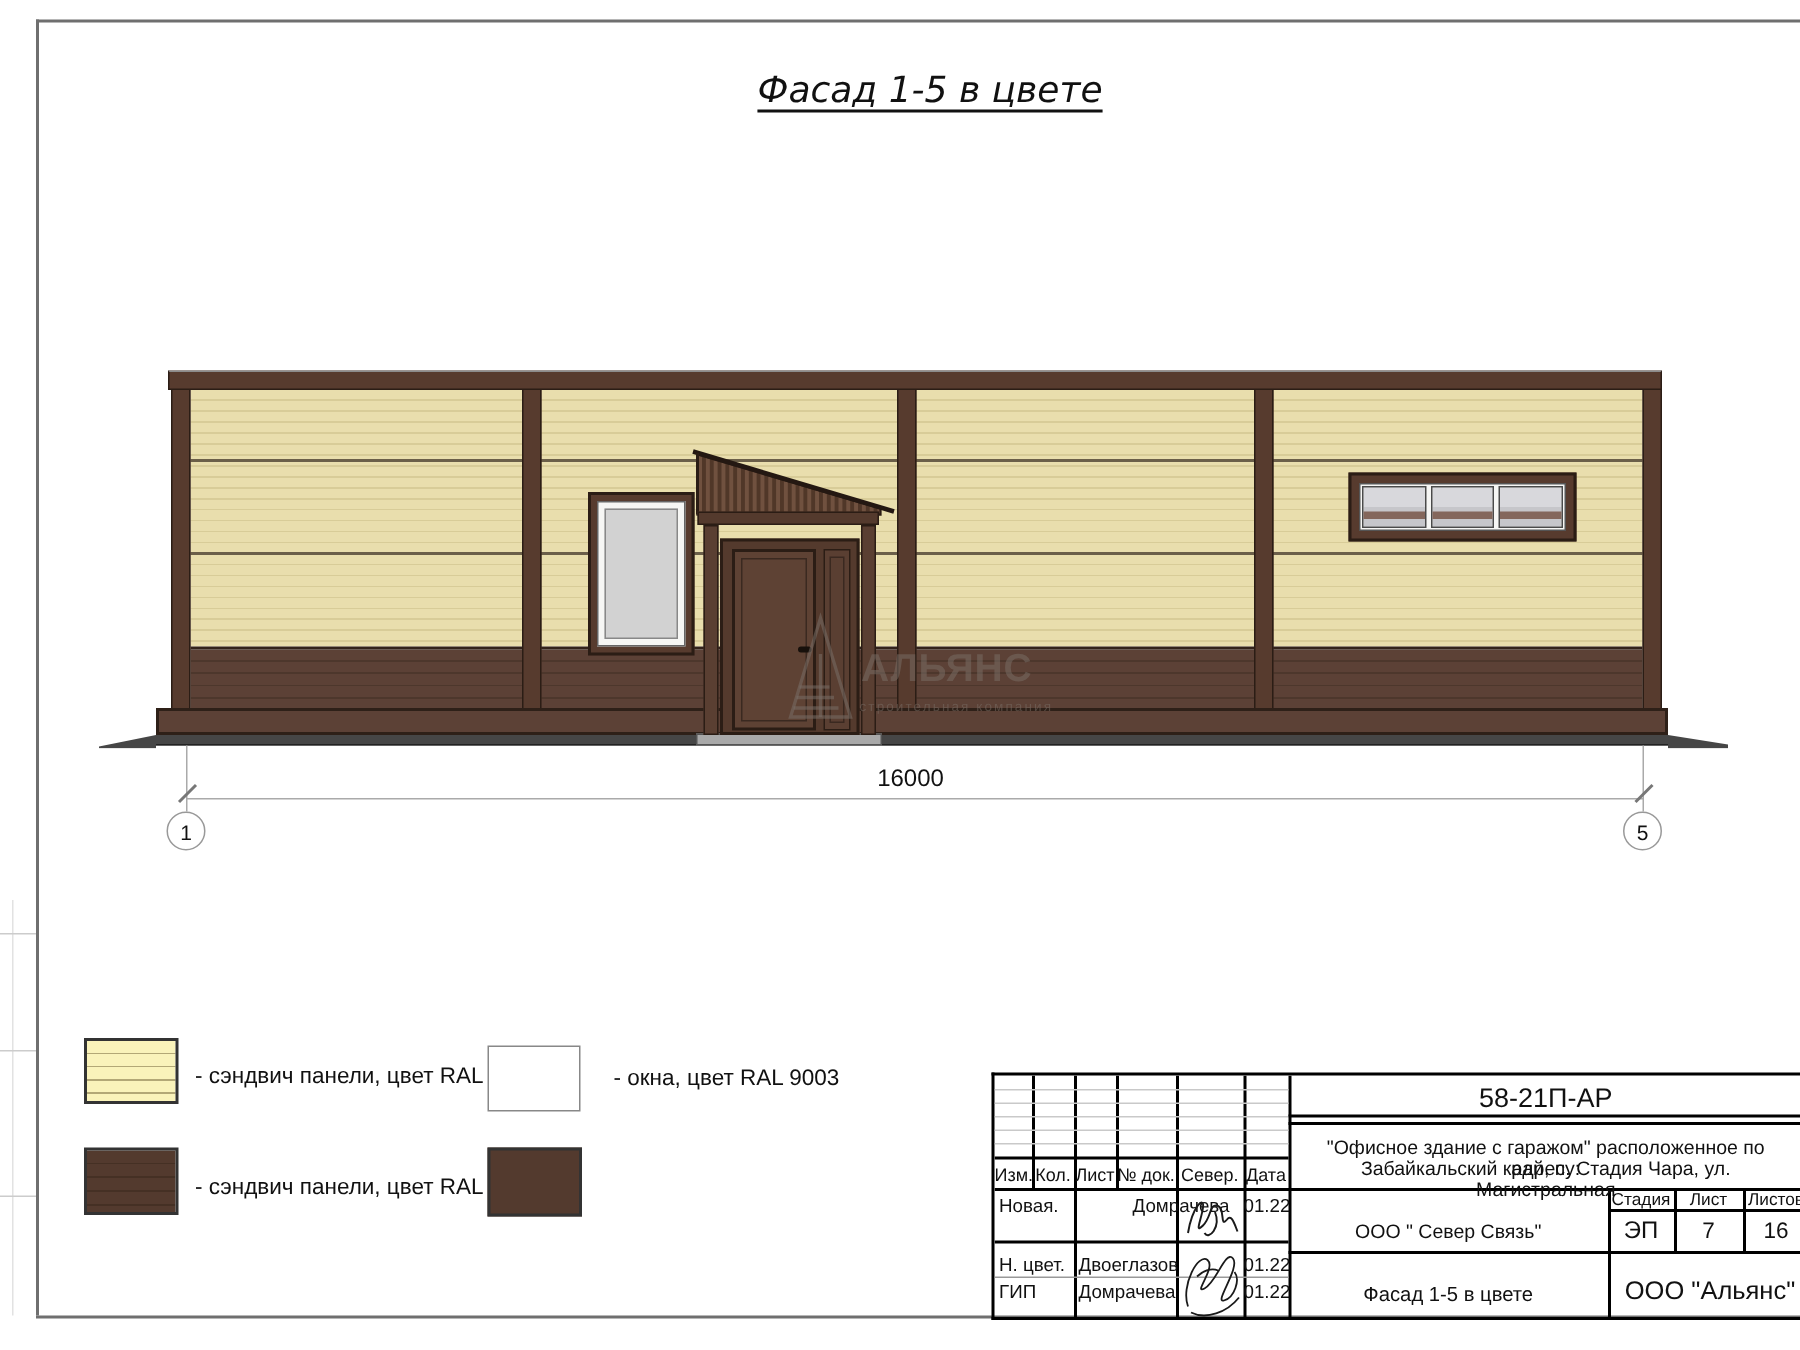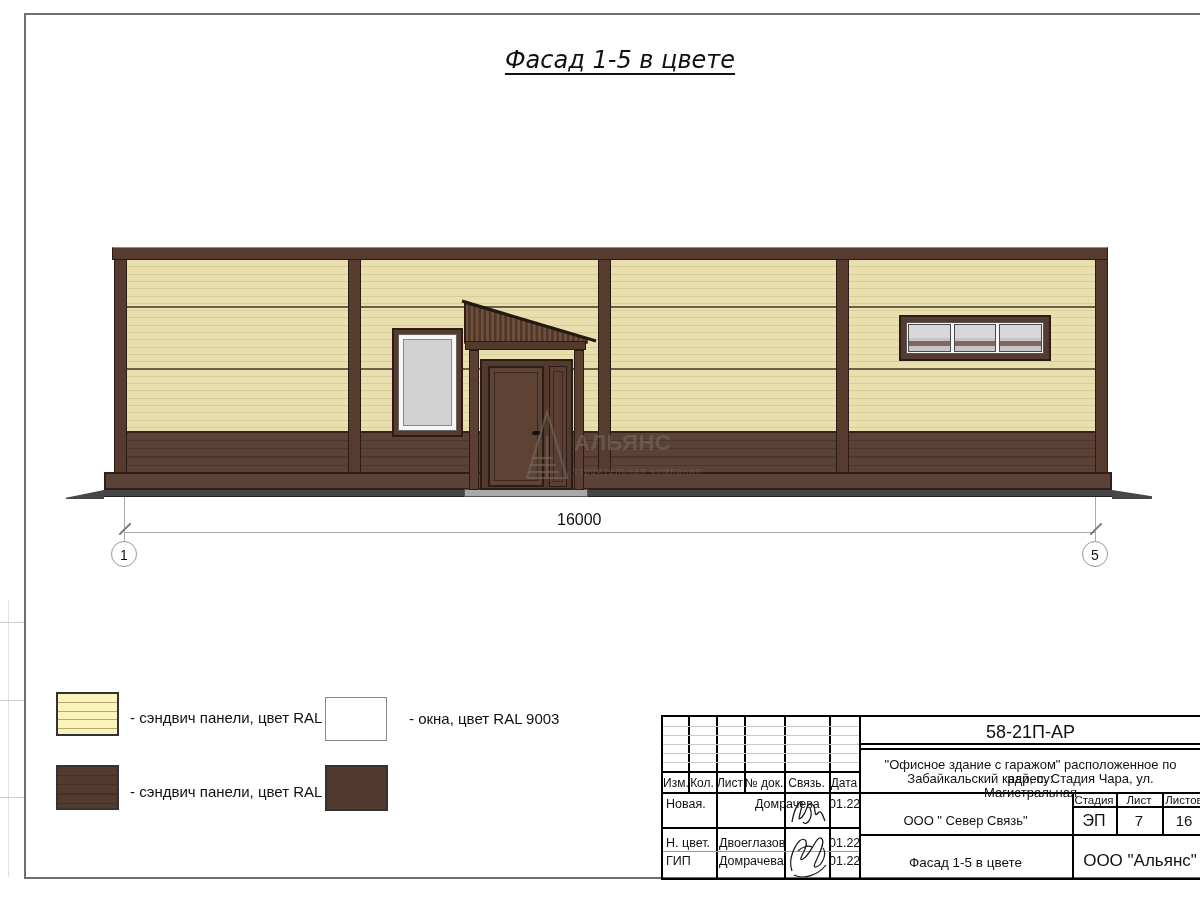--- a/index.html
+++ b/index.html
@@ -48,27 +48,27 @@
   .door-side-in{left:553px;top:371px;width:10px;height:111px;border:1px solid #3a2920;}
   .door-handle{left:532px;top:431px;width:9px;height:4px;background:#17100b;border-radius:2px;}
 
   .win2{left:899px;top:315px;width:152px;height:46px;background:var(--ral8017_trim,#573b2e);border:2px solid var(--ral8017_dark,#2b1d15);}
   .w2-frame{position:absolute;inset:5px;background:var(--ral9003_window,#f6f6f4);border:1px solid #555;box-sizing:border-box;}
   .w2-panes{position:absolute;inset:7px;display:flex;gap:3px;}
   .pane{flex:1;position:relative;background:linear-gradient(180deg,#d8d8dc 0 50%,#c6c6ca 50% 100%);border:1px solid #4a4a4a;box-sizing:border-box;}
   .pane-band{position:absolute;left:0;right:0;top:60%;height:5px;background:#84675c;}
 
   .watermark{left:516px;top:406px;width:210px;height:78px;color:rgba(120,110,102,.52);}
-  .wm-name{position:absolute;left:58px;top:24px;font-size:22px;font-weight:bold;letter-spacing:.5px;}
+  .wm-name{position:absolute;left:58px;top:24px;font-size:26px;font-weight:bold;letter-spacing:.5px;}
   .wm-tag{position:absolute;left:57px;top:60px;font-size:9px;letter-spacing:1.4px;white-space:nowrap;}
 
   .ext-line{top:497px;width:1px;height:44px;background:#aaa;}
   .dim-line{left:124px;top:532px;width:972px;height:1px;background:#aaa;}
   .tick{top:528px;width:16px;height:2px;background:#777;transform:rotate(-45deg);}
-  .dim-label{left:557px;top:511px;width:100px;text-align:left;font-size:16px;}
+  .dim-label{left:557px;top:511px;width:100px;text-align:center;font-size:16px;}
   .axis-bubble{top:541px;width:26px;height:26px;border:1px solid #999;border-radius:50%;background:#fff;
     font-size:14px;line-height:26px;text-align:center;}
 
   .lg-label{font-size:15px;line-height:18px;}
   .lg-sw1{left:56px;top:692px;width:63px;height:44px;border:2px solid #333;
     background:repeating-linear-gradient(180deg,#faf3ba 0 7.8px,#b3a876 7.8px 8.8px);}
   .lg-sw2{left:56px;top:765px;width:63px;height:45px;border:2px solid #333;
     background:repeating-linear-gradient(180deg,#533a2e 0 8px,#453024 8px 9.2px);}
   .lg-sw3{left:325px;top:697px;width:62px;height:44px;background:#fff;border:1px solid #888;}
   .lg-sw4{left:325px;top:765px;width:63px;height:46px;background:#533a2e;border:2px solid #333;}
@@ -214,21 +214,21 @@
     <div class="tb hl" style="left:0;width:539px;top:75px;height:2px;"></div>
     <div class="tb hl" style="left:409px;width:130px;top:89px;"></div>
     <div class="tb hl" style="left:196px;width:343px;top:117px;height:2px;"></div>
     <div class="tb hl" style="left:0;width:196px;top:110px;"></div>
     <div class="tb hlf" style="left:0;width:196px;top:134px;background:#999;"></div>
 
     <div class="tb tbc tb-hdr" style="left:0;width:25px;">Изм.</div>
     <div class="tb tbc tb-hdr" style="left:25px;width:28px;">Кол.</div>
     <div class="tb tbc tb-hdr" style="left:53px;width:28px;">Лист</div>
     <div class="tb tbc tb-hdr" style="left:81px;width:40px;">№ док.</div>
-    <div class="tb tbc tb-hdr" style="left:121px;width:45px;">Связь.</div>
+    <div class="tb tbc tb-hdr" style="left:121px;width:45px;">Север.</div>
     <div class="tb tbc tb-hdr" style="left:166px;width:30px;">Дата</div>
 
     <div class="tb tb-txt" style="left:3px;top:80px;">Новая.</div>
     <div class="tb tb-txt" style="left:56px;top:80px;padding-left:36px;">Домрачева</div>
     <div class="tb tb-txt tbc" style="left:166px;width:30px;top:80px;">01.22</div>
     <div class="tb tb-txt" style="left:3px;top:119px;">Н. цвет.</div>
     <div class="tb tb-txt" style="left:56px;top:119px;">Двоеглазов</div>
     <div class="tb tb-txt tbc" style="left:166px;width:30px;top:119px;">01.22</div>
     <div class="tb tb-txt" style="left:3px;top:137px;">ГИП</div>
     <div class="tb tb-txt" style="left:56px;top:137px;">Домрачева</div>

